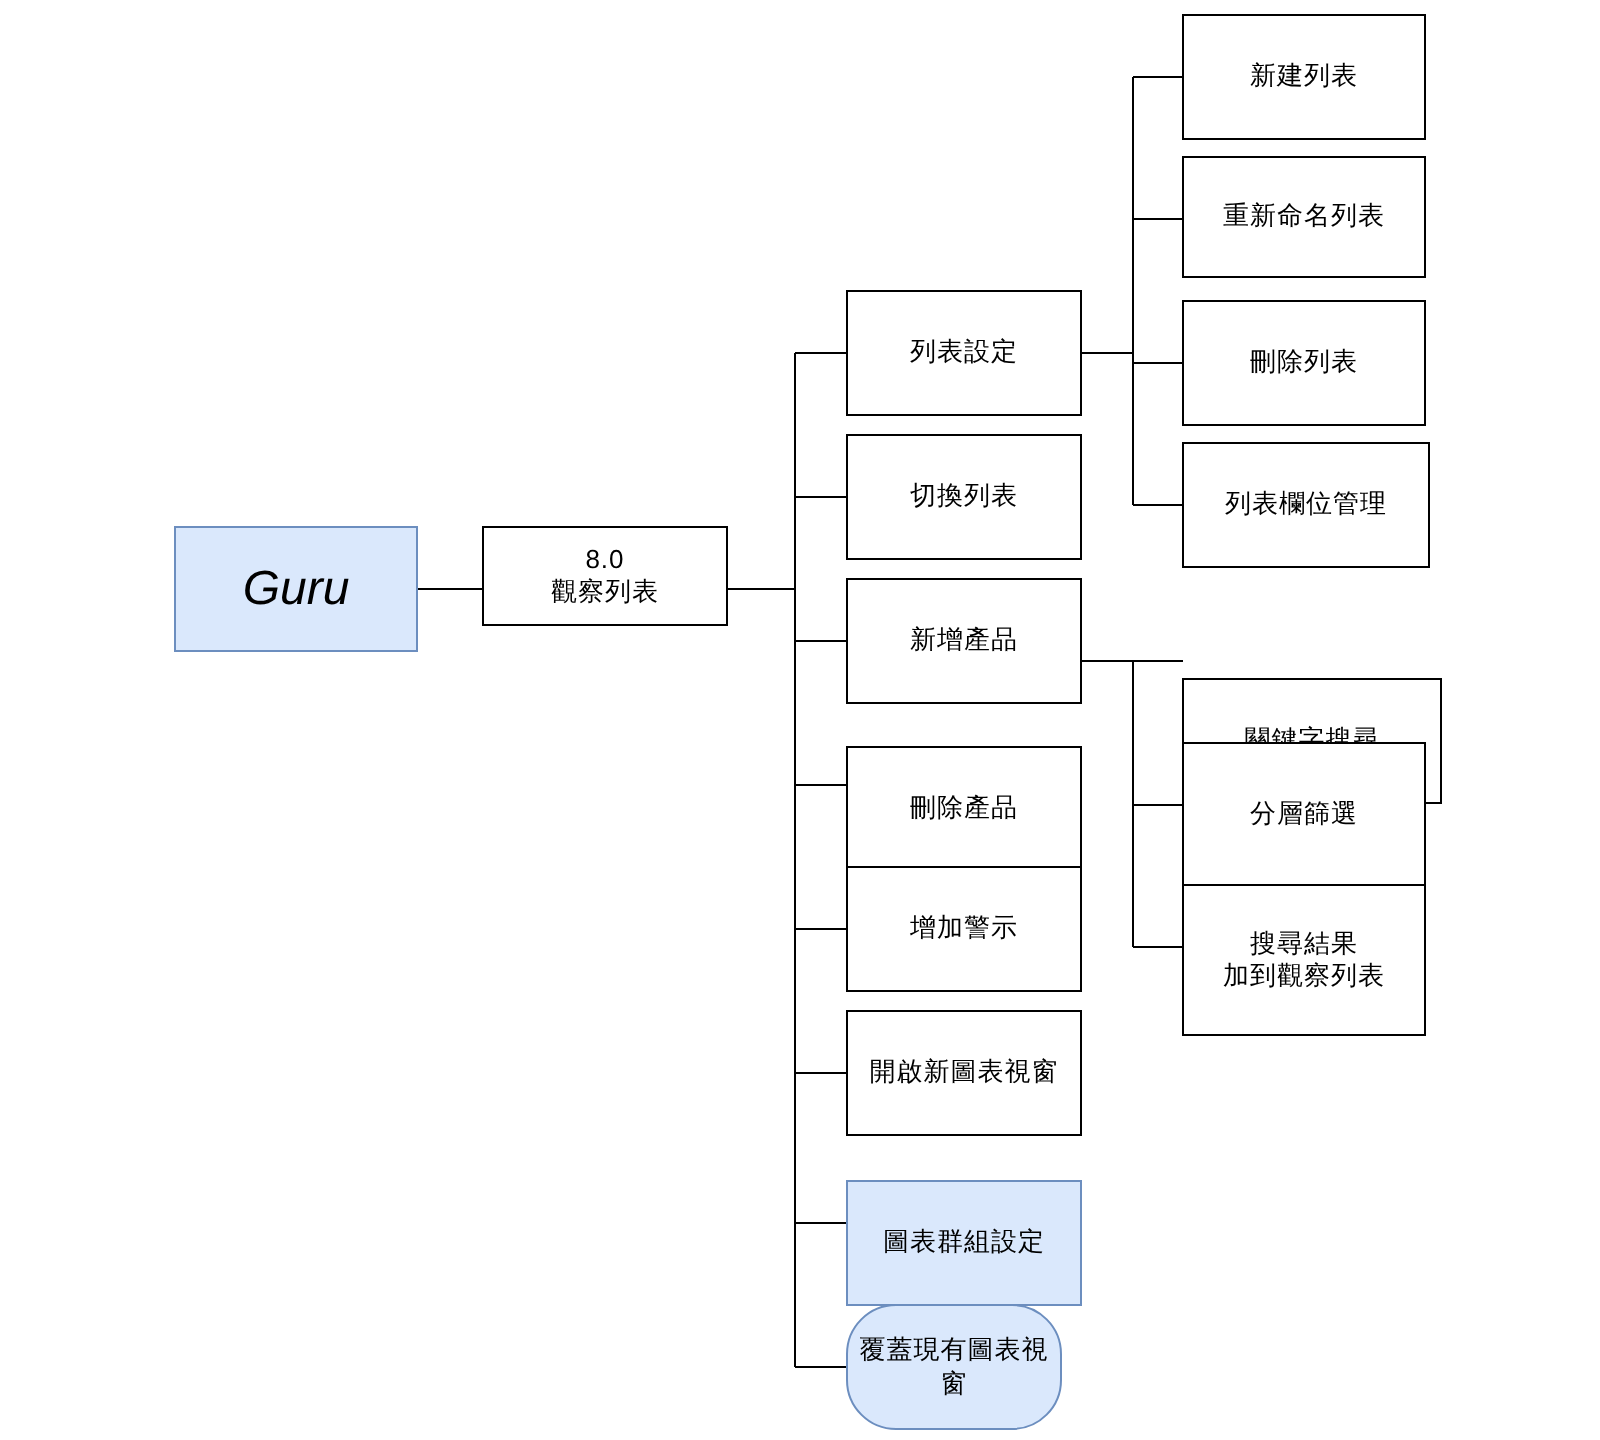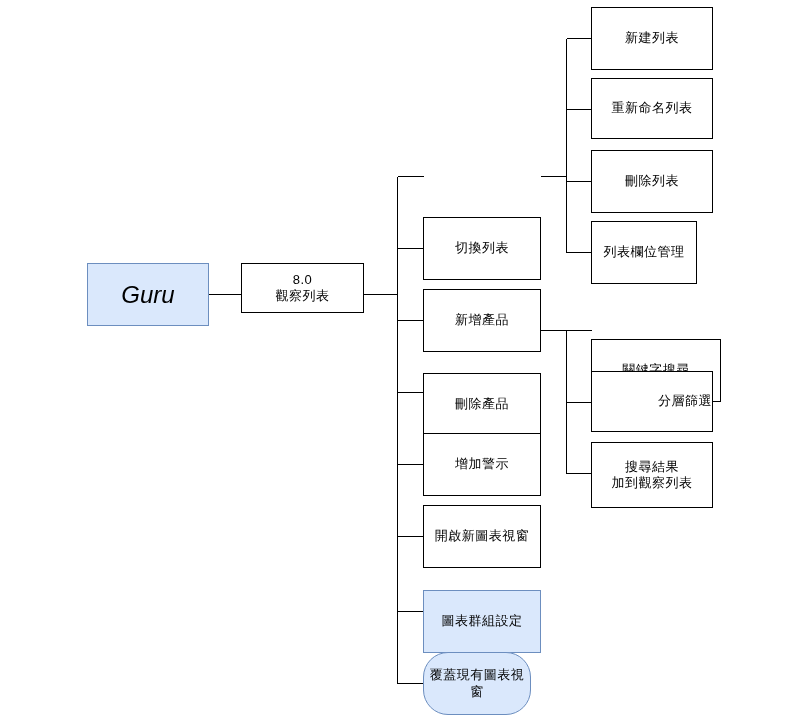--- a/index.html
+++ b/index.html
@@ -62,20 +62,23 @@
 
   <div class="node root blue" style="left:87px;top:263px;width:122px;height:63px;font-style:italic;">
     <span>Guru</span>
   </div>
 
   <div class="node ver" style="left:241px;top:263px;width:123px;height:50px;">
     <span>8.0
 觀察列表</span>
   </div>
 
+  <div class="node" style="left:423px;top:145px;width:118px;height:63px;">
+    <span>列表設定</span>
+  </div>
   <div class="node" style="left:423px;top:217px;width:118px;height:63px;">
     <span>切換列表</span>
   </div>
   <div class="node" style="left:423px;top:289px;width:118px;height:63px;">
     <span>新增產品</span>
   </div>
   <div class="node" style="left:423px;top:373px;width:118px;height:63px;">
     <span>刪除產品</span>
   </div>
   <div class="node" style="left:423px;top:433px;width:118px;height:63px;">
@@ -93,28 +96,28 @@
 
   <div class="node" style="left:591px;top:7px;width:122px;height:63px;">
     <span>新建列表</span>
   </div>
   <div class="node" style="left:591px;top:78px;width:122px;height:61px;">
     <span>重新命名列表</span>
   </div>
   <div class="node" style="left:591px;top:150px;width:122px;height:63px;">
     <span>刪除列表</span>
   </div>
-  <div class="node" style="left:591px;top:221px;width:106px;height:63px;">
+  <div class="node" style="left:591px;top:221px;width:124px;height:63px;">
     <span>列表欄位管理</span>
   </div>
 
   <div class="node" style="left:591px;top:299px;width:130px;height:63px;margin-top:40px;">
     <span>關鍵字搜尋</span>
   </div>
-  <div class="node" style="left:591px;top:371px;width:122px;height:61px;justify-content:flex-end;">
+  <div class="node" style="left:591px;top:371px;width:122px;height:72px;">
     <span>分層篩選</span>
   </div>
-  <div class="node" style="left:591px;top:442px;width:122px;height:66px;">
+  <div class="node" style="left:591px;top:442px;width:122px;height:76px;">
     <span>搜尋結果
 加到觀察列表</span>
   </div>
 
 </div>
 
 </body></html>

